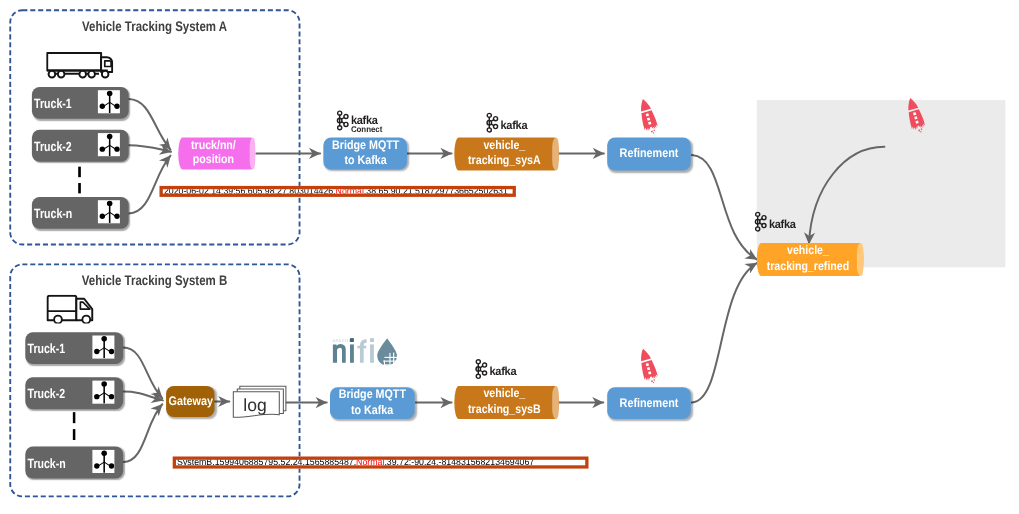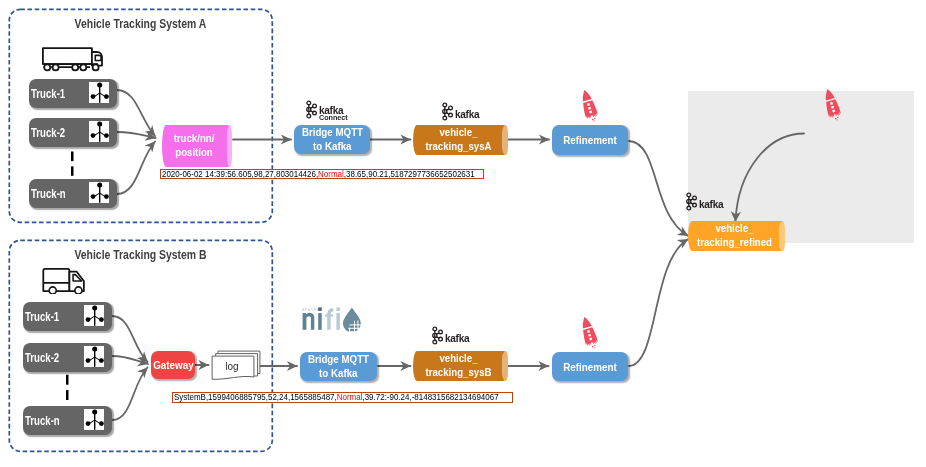--- a/index.html
+++ b/index.html
@@ -24,35 +24,35 @@
           transform-origin:left center;color:#fff;font-size:12.1px;font-weight:bold;white-space:nowrap;}
   .device .dicon{position:absolute;background:#fff;}
 
   
   .rbox{box-sizing:border-box;border-radius:7px;display:flex;flex-direction:column;
         align-items:center;justify-content:center;color:#fff;font-weight:bold;
         box-shadow:1.4px 1.4px 1.6px rgba(0,0,0,.32);}
   .rbox span{white-space:nowrap;display:block;transform:scaleX(.862);}
 
   .blue{background:#5b9bd5;}
-  .grayb{background:#ef4444;}
+  .grayb{background:#a16207;}
   .pullq{background:#aca9a8;}
 
   
   .cyl{position:absolute;}
   .cyl .body{position:absolute;inset:0;border-radius:4px / 50%;}
   .cyl .cap{position:absolute;top:0;bottom:0;right:0;}
   .cyl .txt{position:absolute;left:0;right:0;top:50%;transform:translateY(-50%);
             text-align:center;color:#fff;font-weight:bold;line-height:1.22;}
   .cyl .txt span{display:block;white-space:nowrap;transform:scaleX(.862);}
 
   
-  .msg{box-sizing:border-box;background:#fff;border:1px solid #c2410c;
+  .msg{box-sizing:border-box;background:#fff;border:3px solid #c2410c;
        color:#000;white-space:nowrap;overflow:hidden;
-       font-family:"Liberation Sans",sans-serif;margin-left:15px;}
+       font-family:"Liberation Sans",sans-serif;}
   .msg .inner{position:absolute;left:1px;top:50%;font-size:8.6px;line-height:1;
        transform:translateY(-50%) scaleX(.928);transform-origin:left center;white-space:nowrap;}
   .msg .red{color:#ff0000;}
 
   
   .klogo{position:absolute;}
   .klogo svg{position:absolute;left:0;top:0;}
   .klogo .kword{position:absolute;left:14px;top:3.6px;font-size:10.6px;font-weight:bold;
                 color:#231f20;letter-spacing:-0.3px;transform:scaleX(.95);transform-origin:left top;}
   .klogo .kmid{top:6.2px;}
@@ -182,21 +182,21 @@
           <path d="M53.5 53 L21 74 l2.4 3.7 L56 56.5 Z"></path>
           <path d="M53.5 53 L86 74 l-2.4 3.7 L51 56.5 Z"></path>
           <circle cx="53.5" cy="15" r="12.6"></circle>
           <circle cx="20" cy="73" r="12.2"></circle>
           <circle cx="87" cy="73" r="12.2"></circle>
         </g>
       </svg>
     </span>
   </div>
 
-  <div class="abs cyl" style="left:162px;top:125px;width:70px;height:42px">
+  <div class="abs cyl" style="left:162px;top:125px;width:70px;height:29px">
     <div class="body" style="background:#f56fec"></div>
     <div class="cap" style="width:5.5px;border-radius:5.5px 4px 4px 5.5px / 50%;background:#fbb0f3"></div>
     <div class="txt" style="font-size:11.2px;padding-right:6px">
       <span>truck/nn/</span>
       <span>position</span>
     </div>
   </div>
 
   <div class="abs msg" style="left:145px;top:168.8px;width:324px;height:10.6px">
     <span class="inner"><span>2020-06-02 14:39:56.605,98,27,803014426,</span><span class="red">Normal</span><span>,38.65,90.21,5187297736652502631</span></span>
@@ -276,24 +276,24 @@
 
   <div class="abs" style="left:211px;top:350px;width:50px;height:31px">
     <svg width="50" height="31" viewBox="0 0 100 62">
       <g fill="#fff" stroke="#595959" stroke-width="1.9" stroke-linejoin="miter">
         <path d="M14 2.2 H97.8 V47 H14 Z"></path>
         <path d="M9.4 7.2 H93.2 V52 H9.4 Z"></path>
         <path d="M2.2 12.2 H85.8 V54 C 62 49.5, 28 60, 2.2 58.6 Z"></path>
       </g>
     </svg>
     <div style="position:absolute;left:0;top:11.6px;width:41.8px;text-align:center;
-                font-size:10px;color:#2f2f2f;line-height:1">log</div>
-  </div>
-
-  <div class="abs msg" style="left:157px;top:392px;width:341px;height:10.6px">
+                font-size:16px;color:#2f2f2f;line-height:1">log</div>
+  </div>
+
+  <div class="abs msg" style="left:157px;top:415px;width:378px;height:10.6px">
     <span class="inner"><span>SystemB,1599406885795,52,24,1565885487,</span><span class="red">Normal</span><span>,39.72:-90.24,-8148315682134694067</span></span>
   </div>
 
   <div class="abs rbox blue" style="left:294px;top:125px;width:76px;height:29px;font-size:11.3px;line-height:1.22">
     <span>Bridge MQTT</span>
     <span>to Kafka</span>
   </div>
 
   <div class="abs cyl" style="left:413px;top:125px;width:95px;height:30px">
     <div class="body" style="background:#c8781a"></div>

